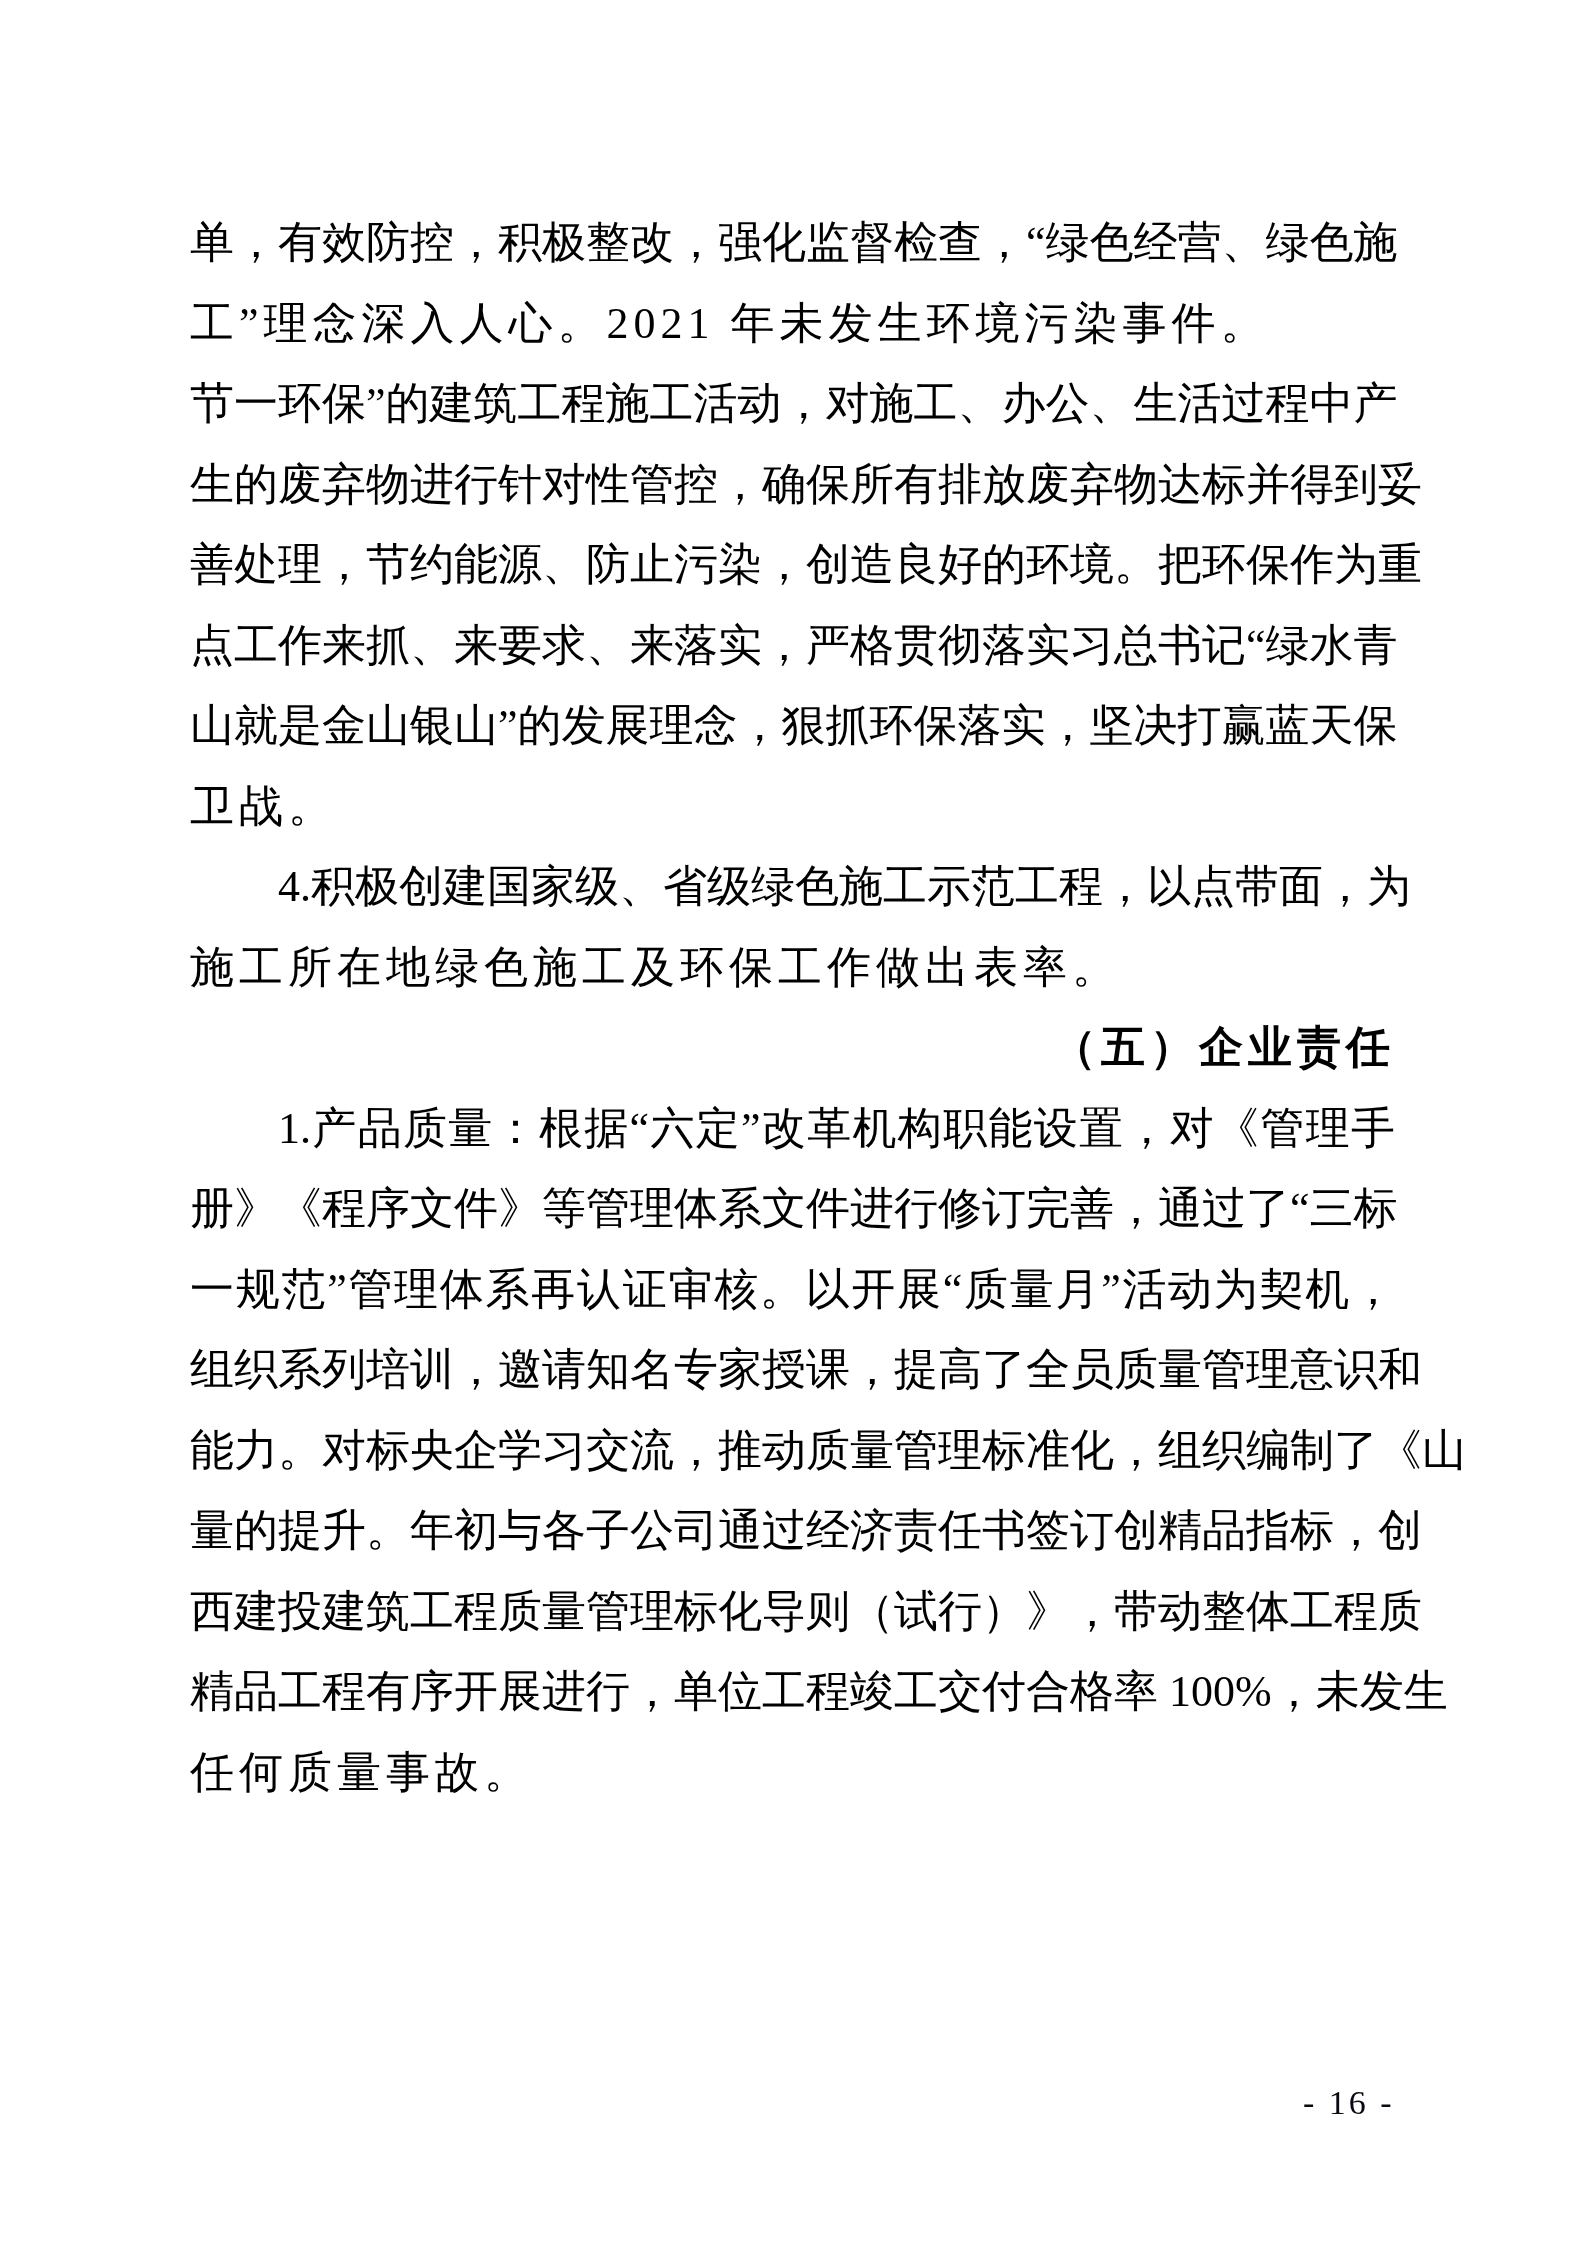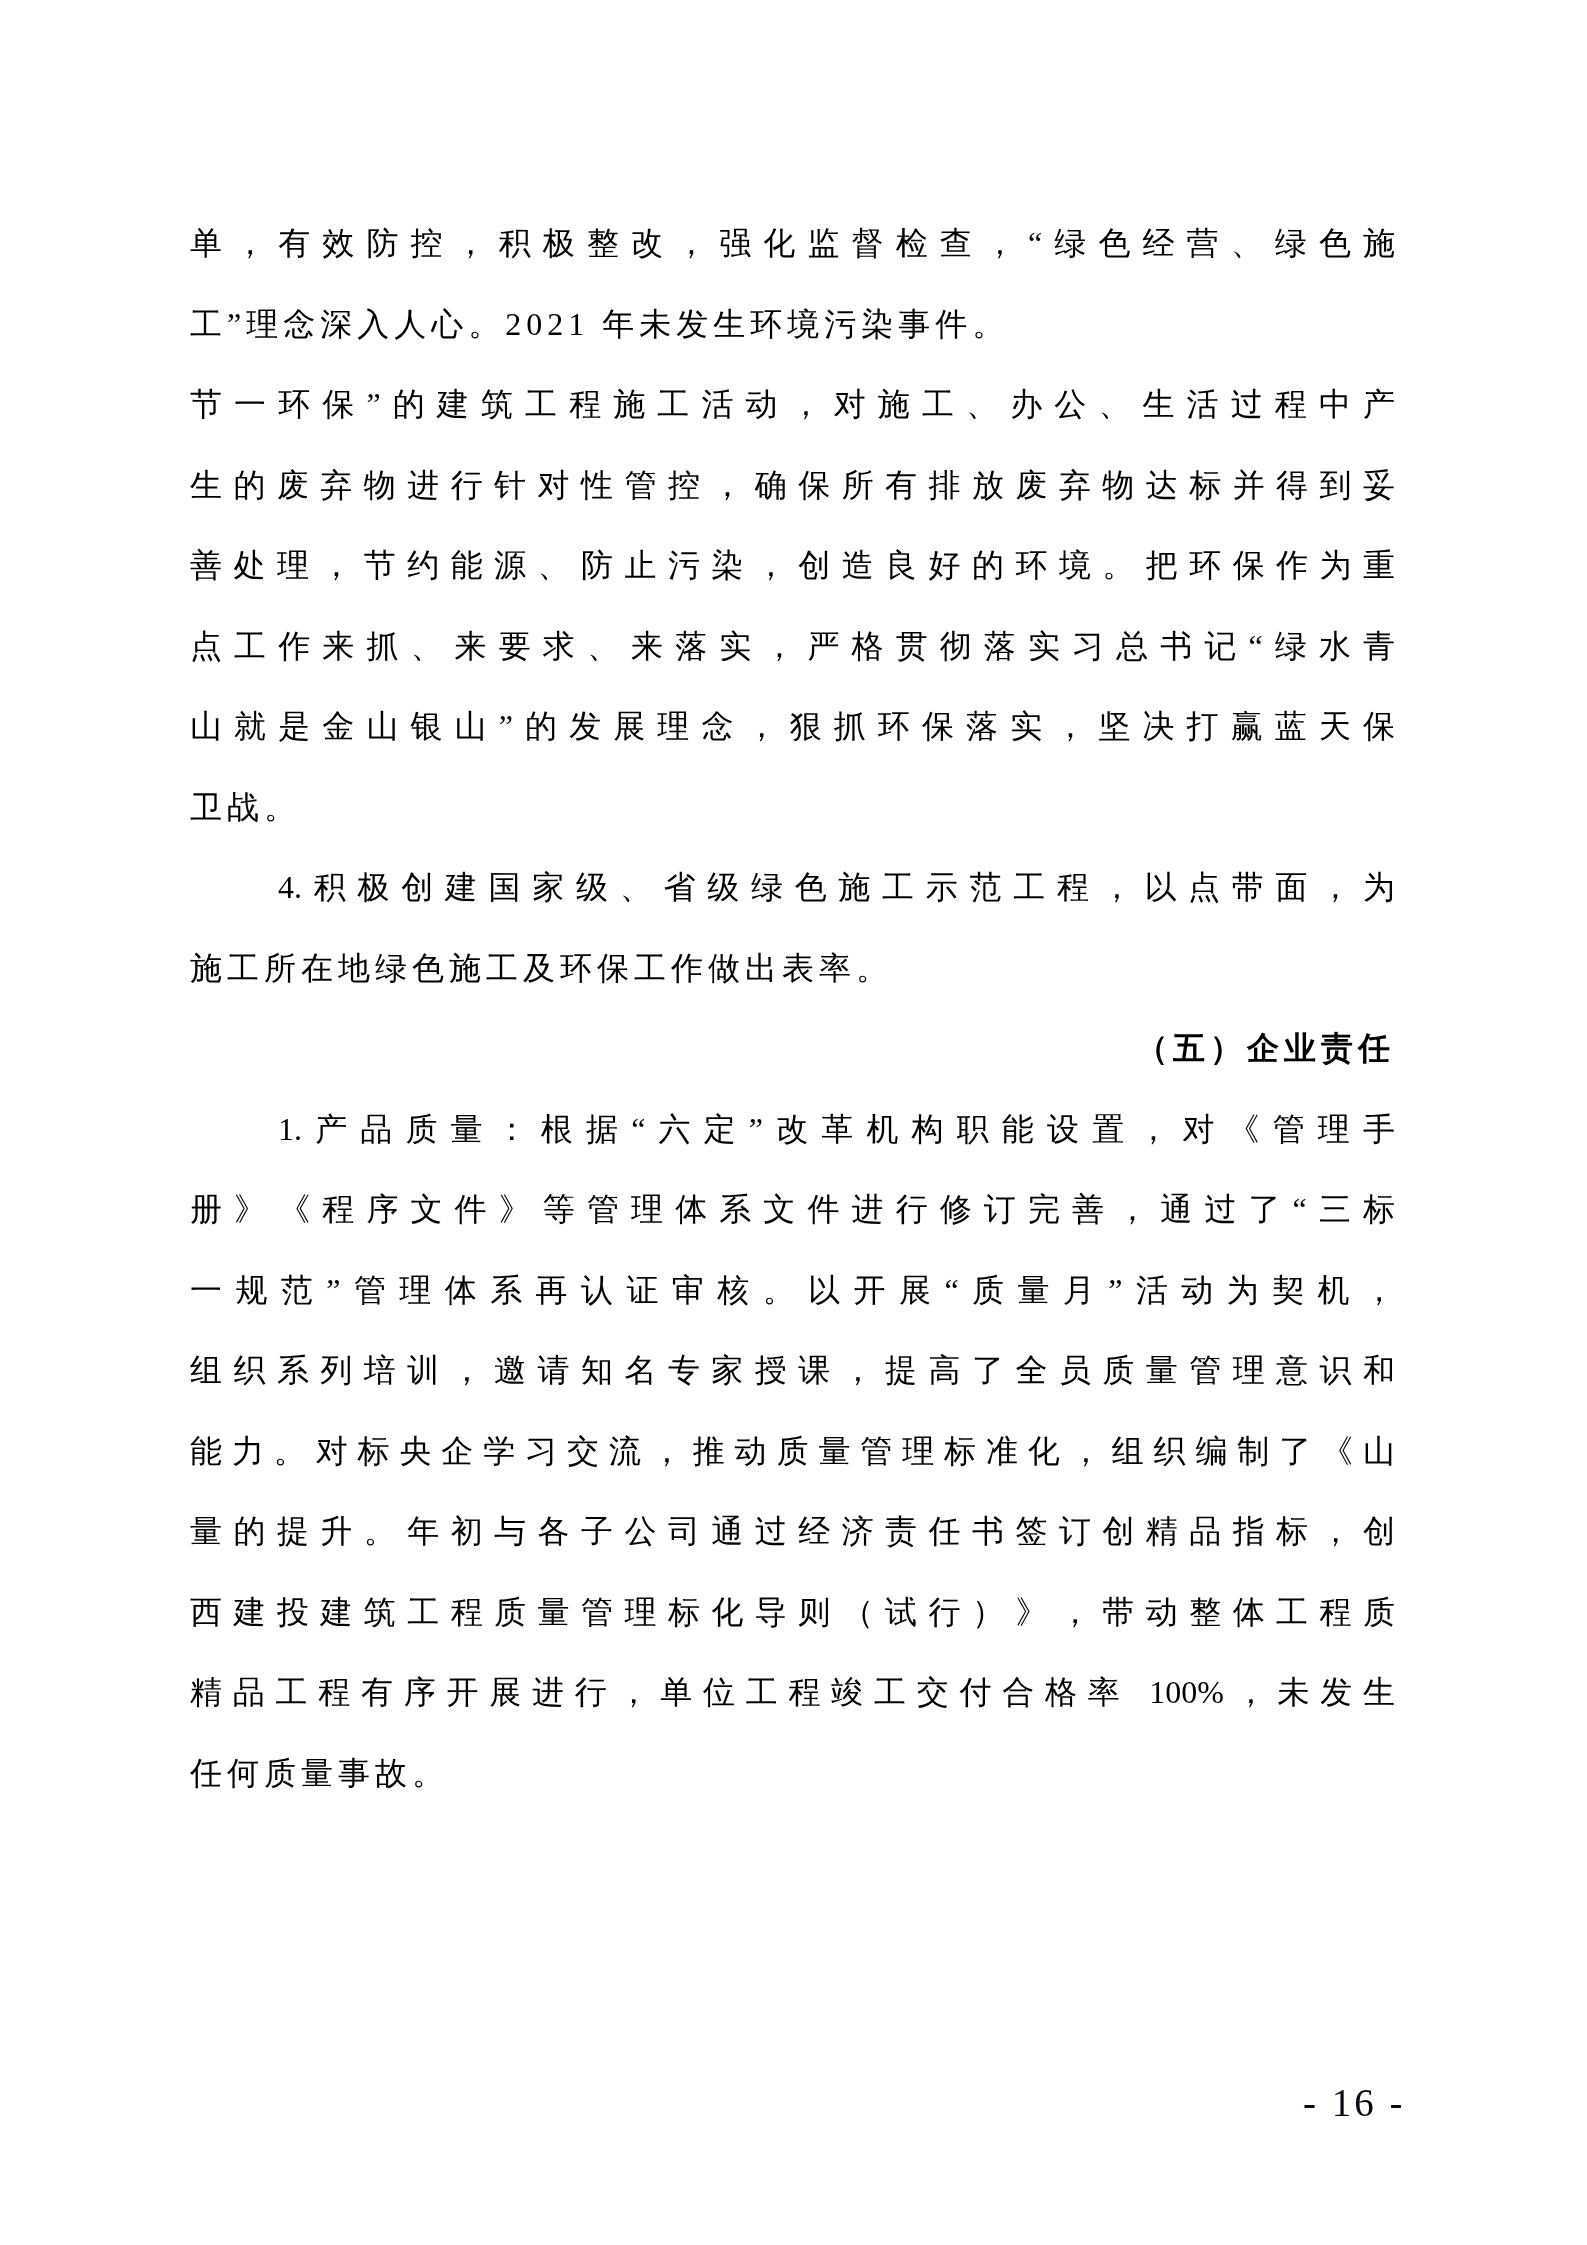--- a/index.html
+++ b/index.html
@@ -24,21 +24,21 @@
     position: absolute;
     left: 190px;
     top: 203px;
     width: 1205px;
   }
   .line {
     box-sizing: border-box;
     width: 100%;
     height: 80.5px;
     line-height: 80.5px;
-    font-size: 32px;
+    font-size: 44px;
     white-space: nowrap;
     letter-spacing: 5px;
     text-align: left;
   }
   .line.justify {
     letter-spacing: normal;
     text-align: justify;
     text-align-last: justify;
     -moz-text-align-last: justify;
   }
@@ -46,21 +46,21 @@
     padding-left: 88px;
     text-align: right;
   }
   .line.bold {
     font-weight: 700;
   }
   .pagenum {
     position: absolute;
     left: 1303px;
     top: 2083px;
-    font-size: 39px;
+    font-size: 34px;
     line-height: 40px;
     letter-spacing: 3px;
     color: #0a0a14;
   }
 </style>
 </head>
 <body>
 
 <div class="page">
   <div class="doc-body" id="doc-body">

